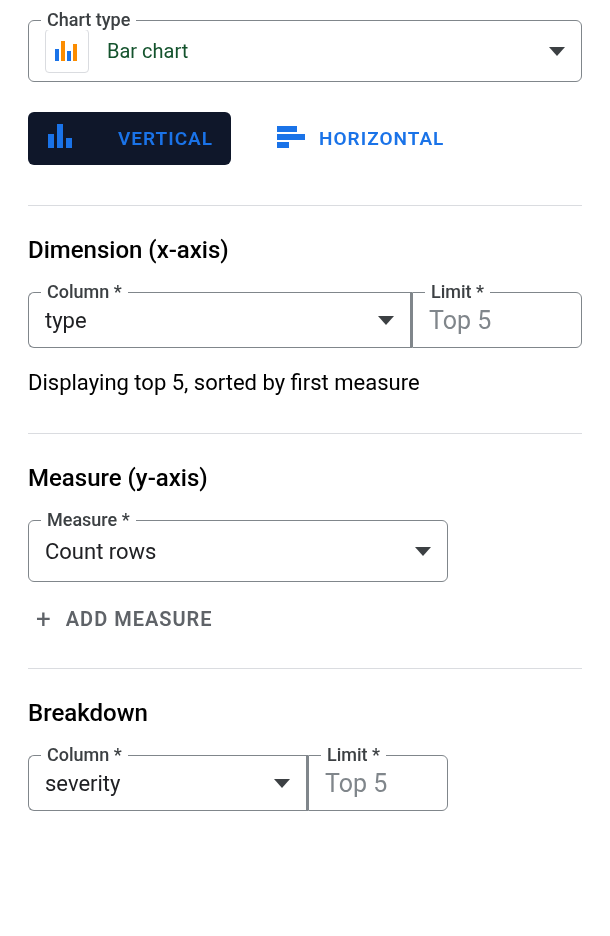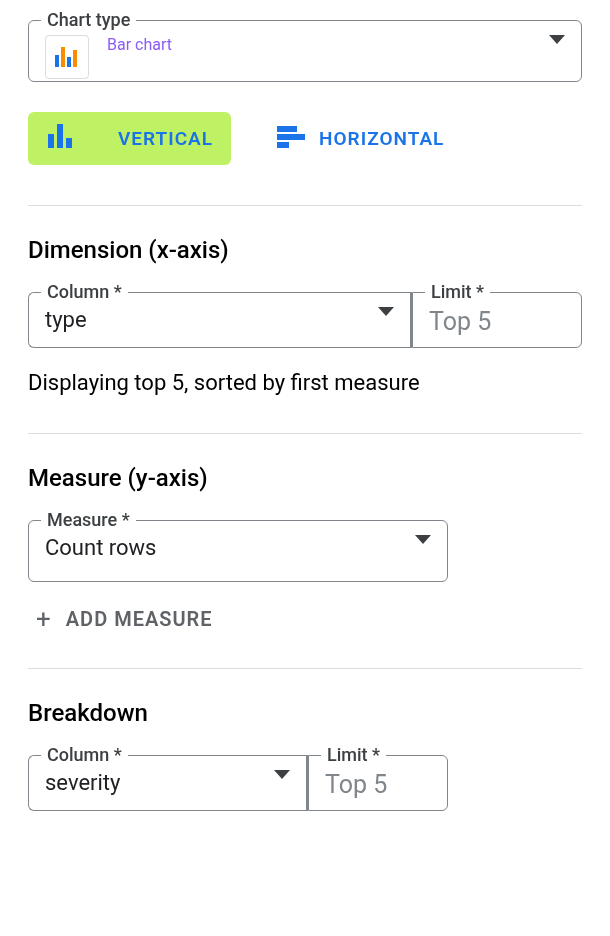--- a/index.html
+++ b/index.html
@@ -15,21 +15,21 @@
   .container {
     padding: 0 28px 0 28px;
   }
   
   .field {
     position: relative;
     border: 1px solid #80868b;
     border-radius: 6px;
     padding: 14px 16px 14px 16px;
     display: flex;
-    align-items: flex-start;
+    align-items: center;
   }
   .field .legend {
     position: absolute;
     top: -12px;
     left: 12px;
     background: #fff;
     padding: 0 6px;
     font-size: 18px;
     font-weight: 500;
     color: #3c4043;
@@ -52,22 +52,22 @@
     width: 44px;
     height: 44px;
     border: 1px solid #dadce0;
     border-radius: 4px;
     display: flex;
     align-items: center;
     justify-content: center;
     margin-right: 18px;
   }
   .chart-value {
-    font-size: 16px;
-    color: #8b5cf6;
+    font-size: 20px;
+    color: #14532d;
     flex: 1;
   }
   .chev {
     width: 0; height: 0;
     border-left: 8px solid transparent;
     border-right: 8px solid transparent;
     border-top: 9px solid #3c4043;
   }
   .orient-row {
     display: flex;
@@ -80,21 +80,21 @@
     gap: 14px;
     padding: 12px 18px;
     border-radius: 6px;
     font-size: 19px;
     font-weight: 600;
     letter-spacing: 1px;
     color: #1a73e8;
     cursor: pointer;
   }
   .orient-btn.active {
-    background: #bef264;
+    background: #0f172a;
     gap: 44px;
   }
   .hr {
     border: none;
     border-top: 1px solid #dadce0;
     margin: 0 0 30px 0;
   }
   .row {
     display: flex;
     gap: 0;

